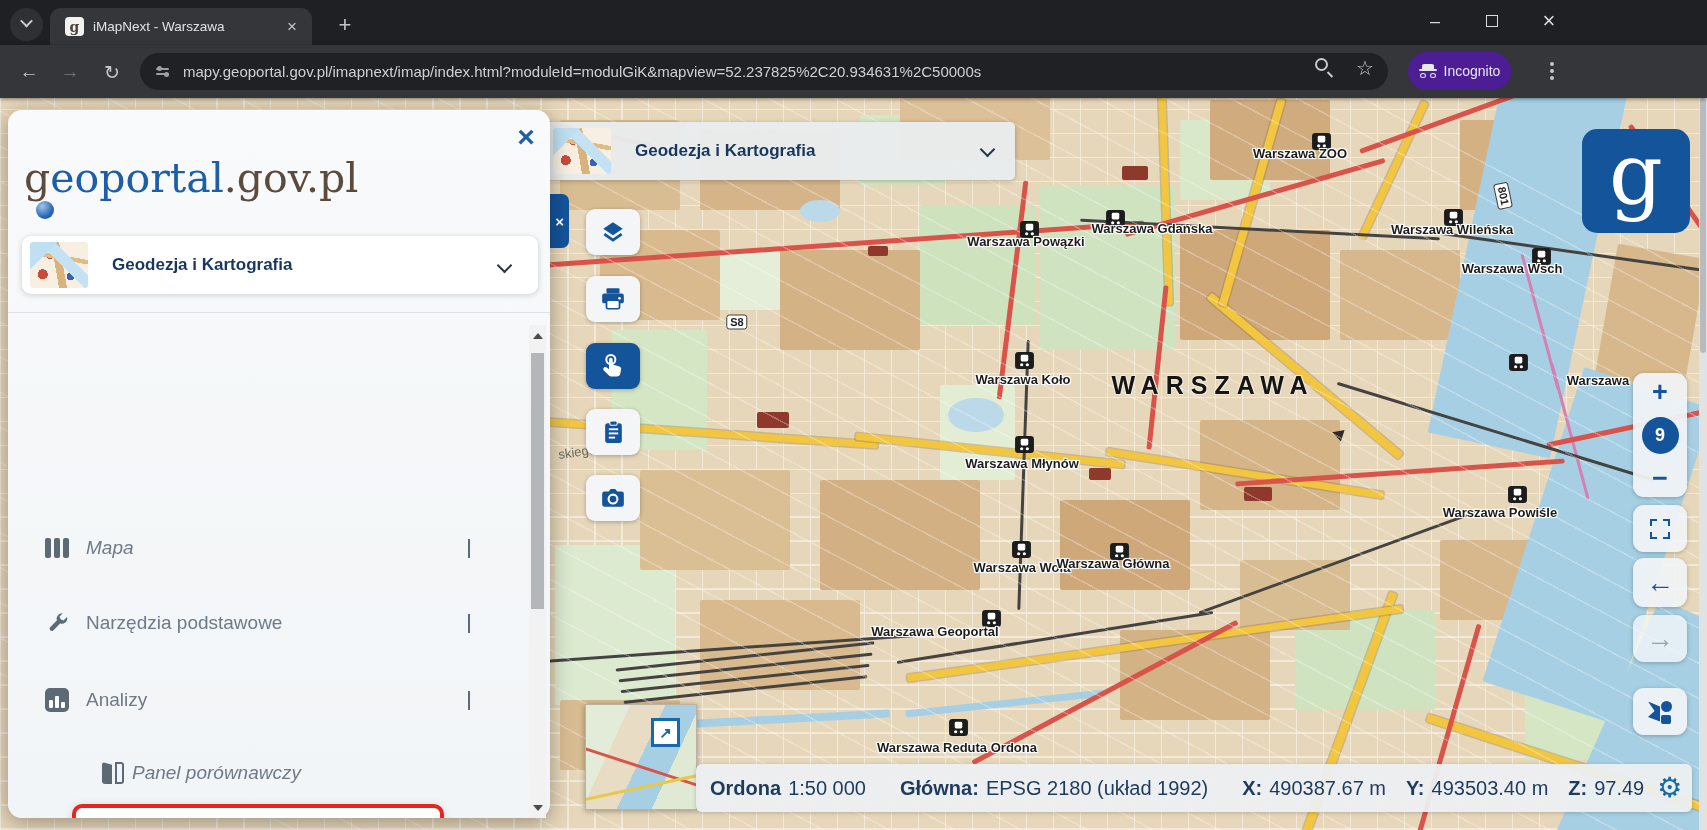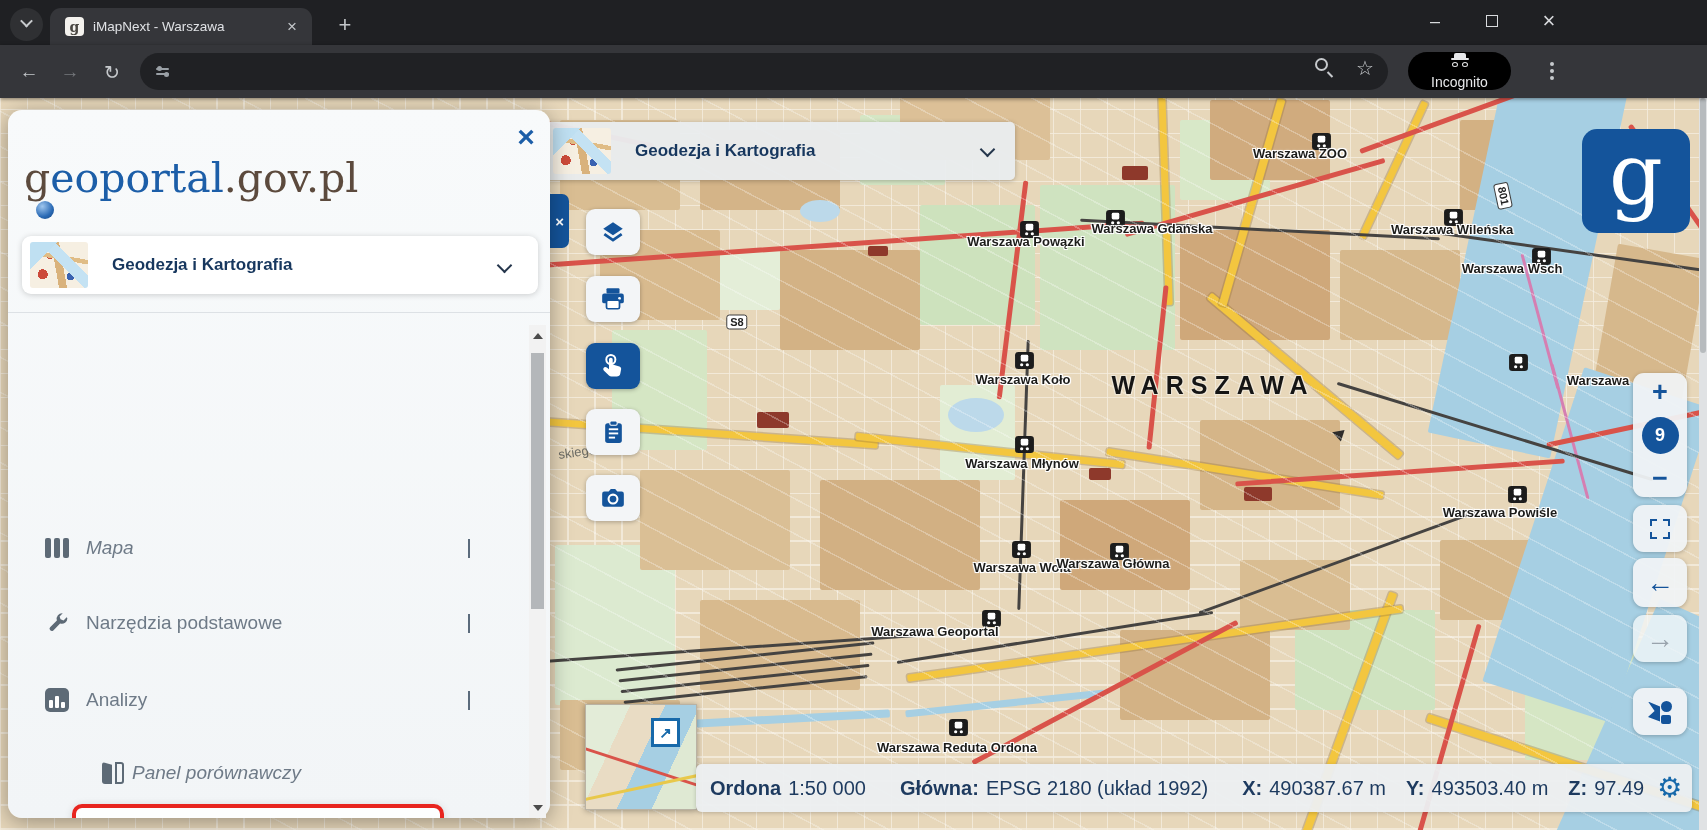--- a/index.html
+++ b/index.html
@@ -36,22 +36,22 @@
     border-radius:19px; display:flex; align-items:center; padding:0 16px; }
   .tune { display:inline-block; margin-right:14px; }
   .tune i { display:block; width:13px; height:2px; background:#9aa0a6; margin:3.5px 0; position:relative; border-radius:1px;}
   .tune i::after { content:""; position:absolute; width:5px; height:5px; border-radius:50%; background:#9aa0a6; top:-1.5px; left:1px; }
   .tune i:last-child::after { left:8px; }
   #url-text { color:#ced0d3; font-size:15px; white-space:nowrap; overflow:hidden; }
   #zoom-ind { position:absolute; left:1315px; top:13px; }
   .mag { display:block; width:13px; height:13px; border:2px solid #c6c9cc; border-radius:50%; position:relative; }
   .mag::after { content:""; position:absolute; width:2px; height:7px; background:#c6c9cc; left:12px; top:11px; transform:rotate(-45deg); }
   #star-ind { position:absolute; left:1356px; top:11px; color:#c6c9cc; font-size:20px; }
-  #incog-chip { position:absolute; left:1408px; top:7px; width:103px; height:38px; background:#000000;
-    border-radius:19px; display:flex; align-items:center; justify-content:center; gap:7px;flex-direction:column; }
+  #incog-chip { position:absolute; left:1408px; top:7px; width:103px; height:38px; background:#4c1d95;
+    border-radius:19px; display:flex; align-items:center; justify-content:center; gap:7px; }
   #incog-chip .label { color:#e7e8ea; font-size:14px; }
   .spy { position:relative; width:18px; height:14px; }
   .spy .hat { position:absolute; left:3px; top:0; width:12px; height:5px; background:#e7e8ea; border-radius:2px 2px 0 0; }
   .spy .brim { position:absolute; left:0; top:5px; width:18px; height:2px; background:#e7e8ea; border-radius:1px; }
   .spy .g1,.spy .g2 { position:absolute; top:9px; width:6px; height:5px; border:1.6px solid #e7e8ea; border-radius:50%; }
   .spy .g1{ left:1px; } .spy .g2{ right:1px; }
   #kebab { position:absolute; left:1540px; top:14px; width:24px; height:24px; display:flex;
     flex-direction:column; align-items:center; justify-content:center; gap:3px; }
   #kebab i { width:4px; height:4px; border-radius:50%; background:#c6c9cc; }
 
@@ -222,20 +222,21 @@
 
   <div id="toolbar">
     <div class="navico" id="nav-back">←</div>
     <div class="navico" id="nav-fwd">→</div>
     <div class="navico" id="nav-reload">↻</div>
     <div id="omnibox">
       <span class="tune">
           <i></i>
           <i></i>
         </span>
+      <span id="url-text">mapy.geoportal.gov.pl/imapnext/imap/index.html?moduleId=modulGiK&amp;mapview=52.237825%2C20.934631%2C50000s</span>
     </div>
     <div id="zoom-ind">
         <span class="mag"></span>
       </div>
     <div id="star-ind">☆</div>
     <div id="incog-chip">
       <span class="spy">
           <span class="hat"></span>
           <span class="brim"></span>
           <span class="g1"></span>

